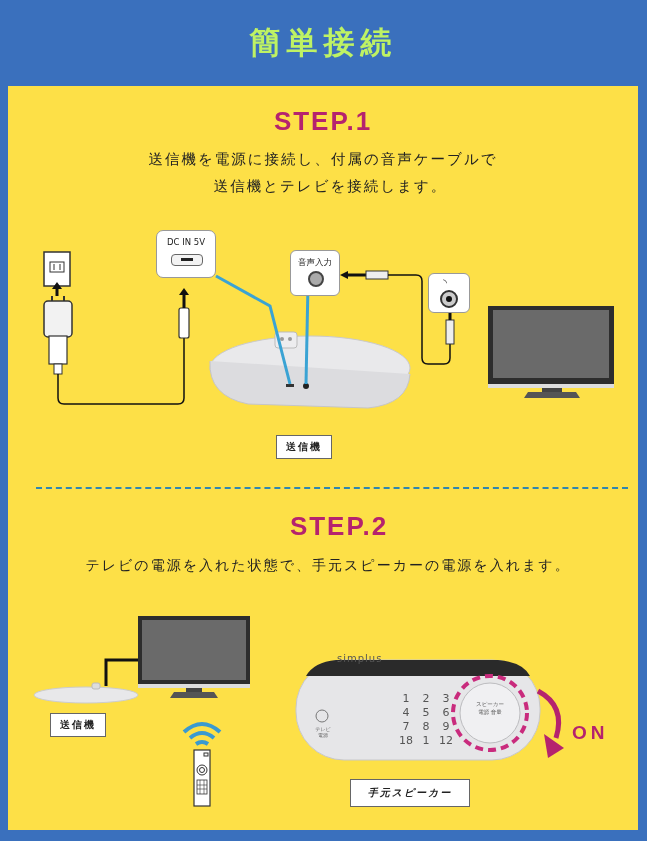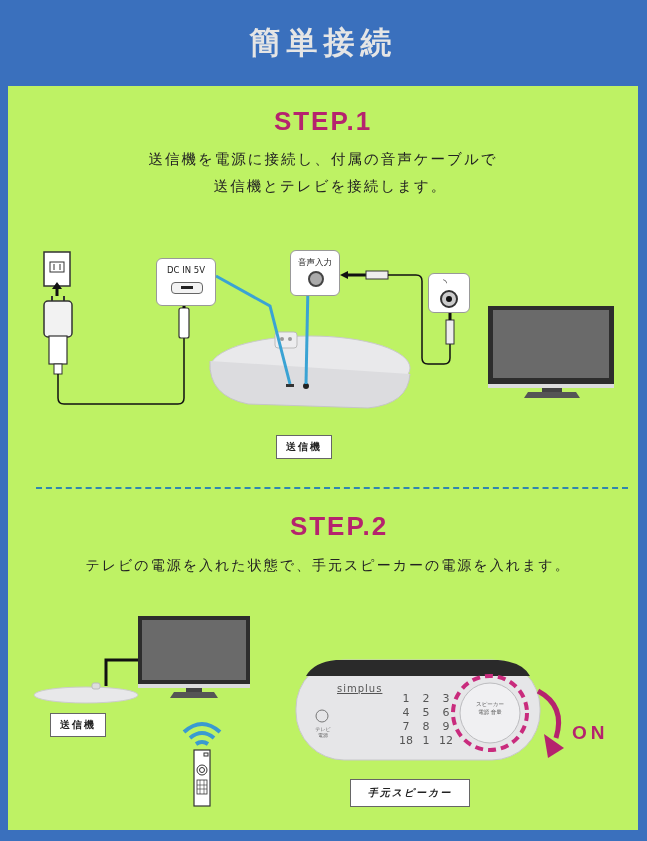--- a/index.html
+++ b/index.html
@@ -1,19 +1,19 @@
 <!DOCTYPE html>
 <html><head>
 <meta charset="utf-8">
 <style>
   html, body { margin:0; padding:0; }
   body { width:647px; height:841px; background:#3a70bd; position:relative; overflow:hidden; font-family:"DejaVu Sans", sans-serif; }
   .header { position:absolute; left:0; top:0; width:647px; height:86px; }
-  .header-title { position:absolute; left:0; right:0; top:22px; text-align:center; color:#e5e5e5; font-size:31px; font-weight:bold; letter-spacing:6px; }
-  .panel { position:absolute; left:8px; top:86px; width:630px; height:744px; background:#bef264; }
+  .header-title { position:absolute; left:0; right:0; top:22px; text-align:center; color:#bef264; font-size:31px; font-weight:bold; letter-spacing:6px; }
+  .panel { position:absolute; left:8px; top:86px; width:630px; height:744px; background:#fde047; }
   .step-title { position:absolute; left:0; right:0; text-align:center; color:#b5236e; font-size:26px; font-weight:bold; letter-spacing:2px; font-family:"Liberation Sans", sans-serif; }
   .desc { position:absolute; left:0; right:0; text-align:center; color:#222; font-size:14.5px; letter-spacing:2px; line-height:27px; }
   .label-box { position:absolute; border:1.5px solid #666; background:#fff; color:#222; font-weight:bold; font-size:10px; text-align:center; letter-spacing:2px; }
   .divider { position:absolute; left:28px; width:592px; top:401px; border-top:2px dashed #2f86b0; }
   .callout { position:absolute; border:1.5px solid #999; border-radius:6px; background:#fff; }
   .callout-label { position:absolute; left:0; right:0; text-align:center; font-size:8.5px; color:#222; }
   svg { position:absolute; overflow:visible; }
   .on-label { position:absolute; color:#b5236e; font-weight:bold; font-size:19px; letter-spacing:4px; font-family:"Liberation Sans", sans-serif; }
 </style>
 </head>
@@ -69,21 +69,21 @@
     <path d="M442 234 L442 222" stroke="#111" stroke-width="3"></path>
     <path d="M437 224 L442 217 L447 224 Z" fill="#111"></path>
 
     <rect x="480" y="220" width="126" height="78" fill="#2d2d2d"></rect>
     <rect x="485" y="224" width="116" height="68" fill="#6a6a6a"></rect>
     <rect x="480" y="298" width="126" height="4" fill="#ddd"></rect>
     <rect x="534" y="302" width="20" height="6" fill="#444"></rect>
     <path d="M516 312 L572 312 L568 306 L520 306 Z" fill="#555"></path>
   </svg>
 
-  <div class="callout" style="left:148px;top:172px;width:58px;height:46px;">
+  <div class="callout" style="left:148px;top:144px;width:58px;height:46px;border-radius:7px;">
     <div class="callout-label" style="top:6px;">DC IN 5V</div>
     <div style="position:absolute;left:14px;top:23px;width:30px;height:10px;border:1.5px solid #666;border-radius:4px;background:#f3f3f3;">
         <div style="position:absolute;left:9px;top:3px;width:12px;height:3px;background:#222;"></div>
       </div>
   </div>
   <div class="callout" style="left:282px;top:164px;width:48px;height:44px;">
     <div class="callout-label" style="top:6px;">音声入力</div>
     <div style="position:absolute;left:17px;top:20px;width:12px;height:12px;border-radius:50%;border:2px solid #444;background:#aaa;"></div>
   </div>
   <div class="callout" style="left:420px;top:187px;width:40px;height:38px;">
@@ -130,21 +130,21 @@
     <rect x="288" y="574" width="244" height="100" rx="48" fill="#e6e6e8" stroke="#c8c8cb"></rect>
     <path d="M328 574 L490 574 Q515 576 522 590 L298 590 Q306 576 328 574 Z" fill="#2a2a2a"></path>
     <circle cx="482" cy="627" r="30" fill="#f0f0f2" stroke="#bcbcbf"></circle>
     <circle cx="482" cy="627" r="37" fill="none" stroke="#c92b7d" stroke-width="4" stroke-dasharray="8 5"></circle>
     <circle cx="314" cy="630" r="6" fill="none" stroke="#777"></circle>
 
     <path d="M530 605 Q558 620 548 652" stroke="#b5236e" stroke-width="5" fill="none"></path>
     <path d="M536 648 L556 662 L540 672 Z" fill="#b5236e"></path>
   </svg>
 
-  <div style="position:absolute;left:329px;top:597px;font-size:10px;color:#555;letter-spacing:1px;text-decoration:underline;">simplus</div>
+  <div style="position:absolute;left:329px;top:567px;font-size:10px;color:#555;letter-spacing:1px;">simplus</div>
   <div style="position:absolute;left:388px;top:606px;width:62px;display:grid;grid-template-columns:repeat(3,20px);row-gap:1px;font-size:11px;color:#555;text-align:center;">
     <span>1</span>
     <span>2</span>
     <span>3</span>
     <span>4</span>
     <span>5</span>
     <span>6</span>
     <span>7</span>
     <span>8</span>
     <span>9</span>

